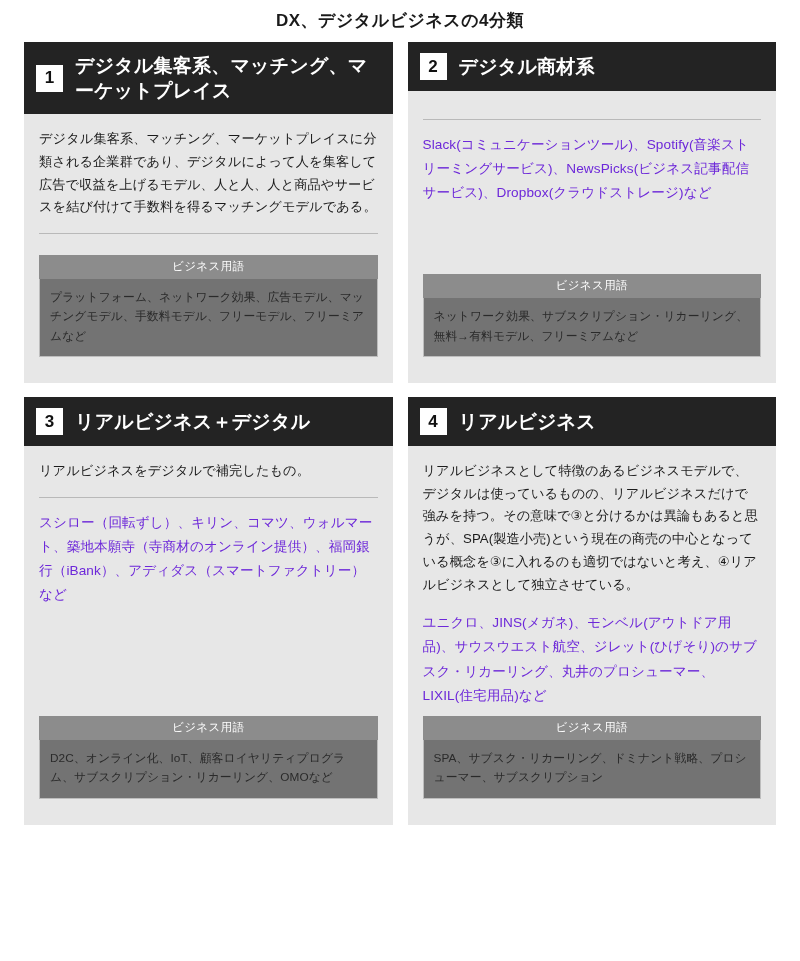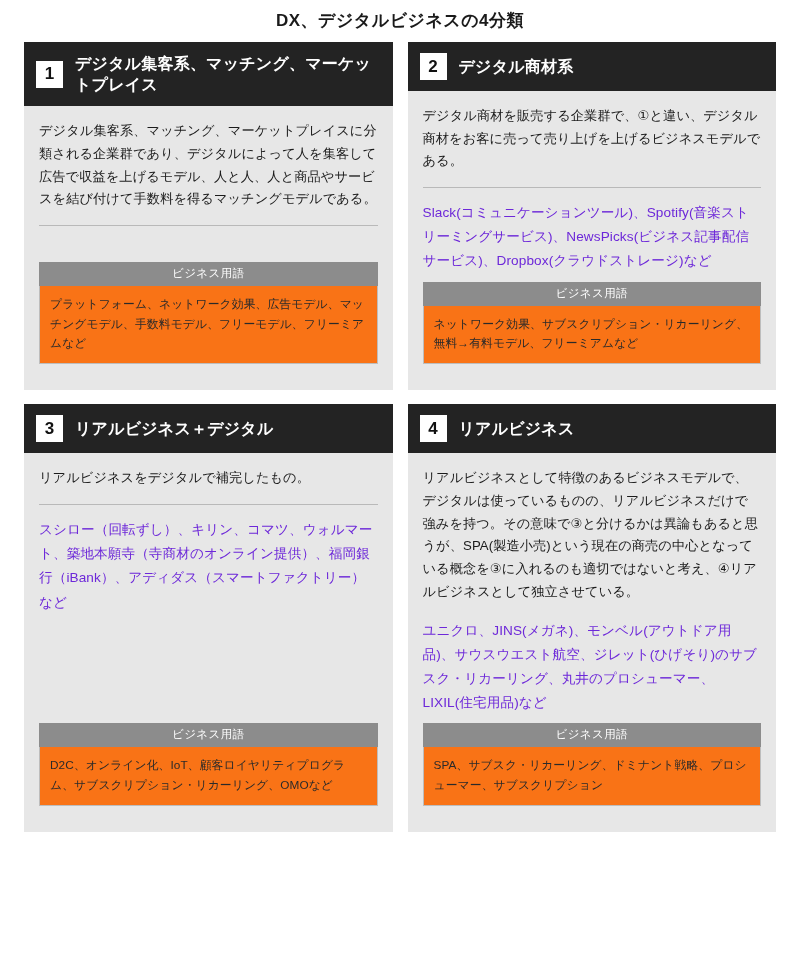--- a/index.html
+++ b/index.html
@@ -58,21 +58,21 @@
     background: #ffffff;
     color: #111111;
     font-size: 17px;
     font-weight: bold;
     display: flex;
     align-items: center;
     justify-content: center;
     margin-right: 12px;
   }
   .card-title {
-    font-size: 16px;
+    font-size: 19px;
     font-weight: bold;
     line-height: 1.32;
     letter-spacing: 0.2px;
   }
   .card-body {
     padding: 14px 15px 0 15px;
     flex: 1 1 auto;
     display: flex;
     flex-direction: column;
   }
@@ -104,21 +104,21 @@
   }
   .terms-head {
     background: #8c8c8c;
     color: #ffffff;
     font-size: 11.5px;
     text-align: center;
     padding: 4px 0 5px 0;
     letter-spacing: 0.4px;
   }
   .terms-body {
-    background: #f97316;
+    background: #737373;
     border: 1px solid #bdbdbd;
     border-top: none;
     padding: 9px 10px 10px 10px;
     font-size: 11.8px;
     line-height: 1.64;
     color: #2a2a2a;
     letter-spacing: 0.1px;
   }
   
   .card-1 .card-body, .card-2 .card-body { padding-bottom: 0; }
@@ -147,21 +147,20 @@
         </div>
       </div>
     </div>
 
     <div class="card card-2">
       <div class="card-header">
         <div class="card-num">2</div>
         <div class="card-title">デジタル商材系</div>
       </div>
       <div class="card-body">
-        <p class="para">デジタル商材を販売する企業群で、①と違い、デジタル商材をお客に売って売り上げを上げるビジネスモデルである。</p>
         <hr class="divider">
         <p class="examples">Slack(コミュニケーションツール)、Spotify(音楽ストリーミングサービス)、NewsPicks(ビジネス記事配信サービス)、Dropbox(クラウドストレージ)など</p>
         <div class="spacer"></div>
         <div class="terms-block">
           <div class="terms-head">ビジネス用語</div>
           <div class="terms-body">ネットワーク効果、サブスクリプション・リカーリング、無料→有料モデル、フリーミアムなど</div>
         </div>
       </div>
     </div>
 

